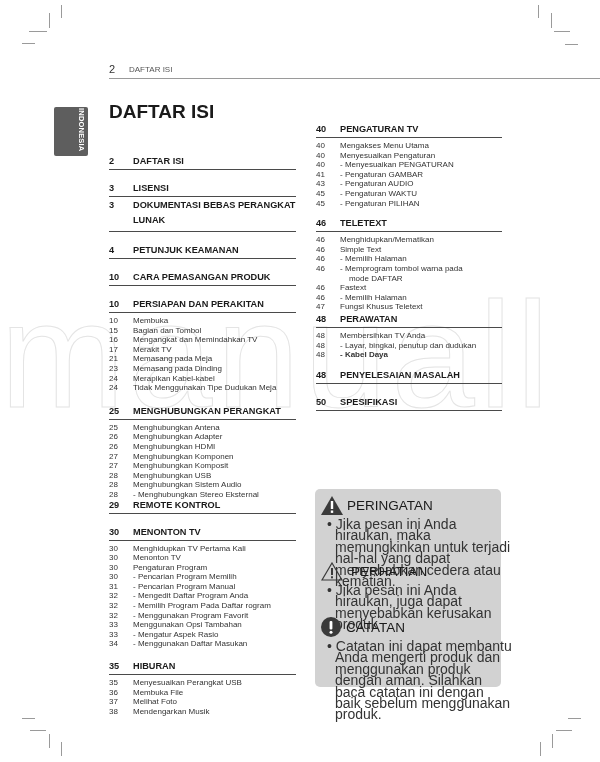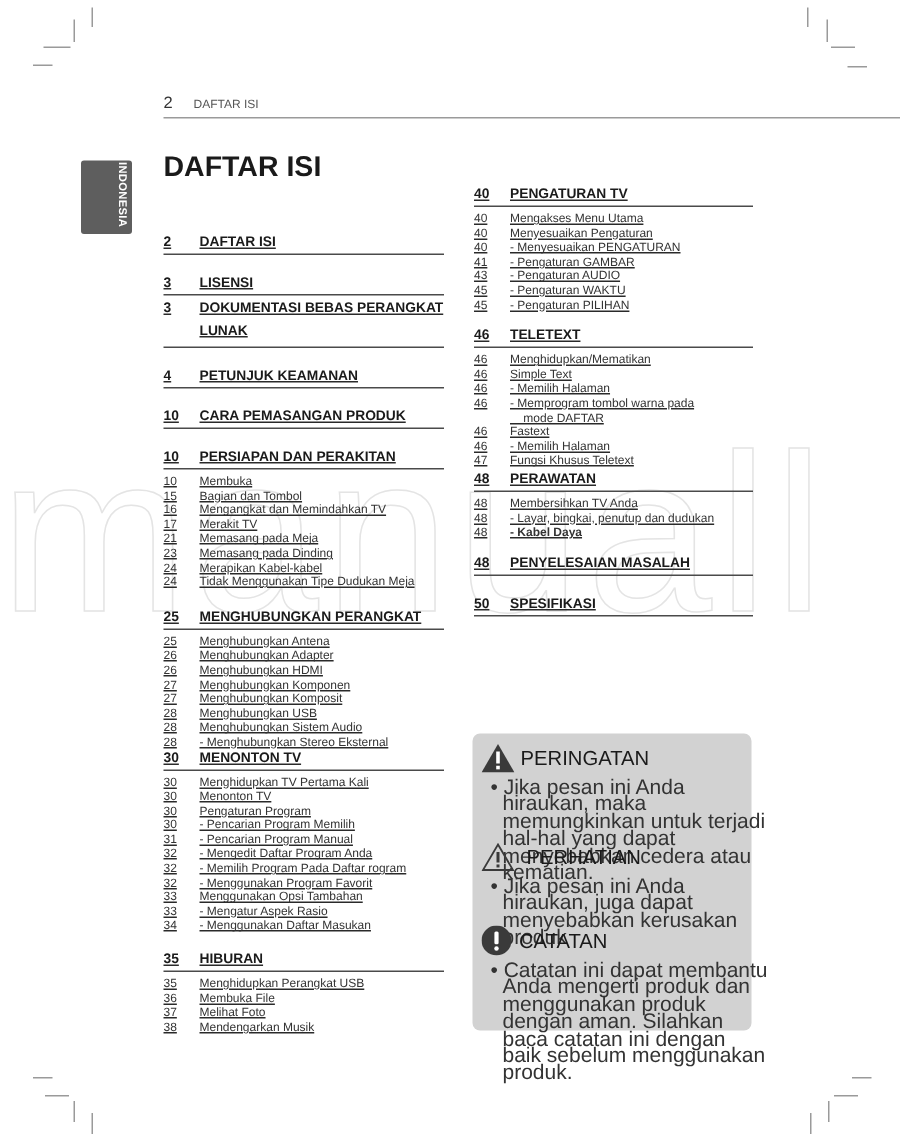--- a/index.html
+++ b/index.html
@@ -8,21 +8,21 @@
   .crop { position: absolute; background: #9a9a9a; }
   .watermark { position: absolute; left: 0; top: 300px; width: 600px; height: 110px; pointer-events: none;
                font-family: "Liberation Sans", sans-serif; font-size: 150px; line-height: 110px;
                color: transparent; -webkit-text-stroke: 1px #e4e4e4; letter-spacing: 4px; white-space: nowrap; }
   .header { position: absolute; left: 109px; top: 63px; width: 491px; height: 15px; border-bottom: 1px solid #9a9a9a; }
   .header .pg { position: absolute; left: 0; top: 0; font-size: 11px; color: #333; }
   .header .ht { position: absolute; left: 20px; top: 2px; font-size: 8px; color: #555; }
   .lang-tab { position: absolute; left: 54px; top: 107px; width: 34px; height: 49px; background: #5e5e5e; border-radius: 2px; }
   .lang-tab span { position: absolute; right: 2px; top: 1px; writing-mode: vertical-rl; font-size: 7.5px; font-weight: bold; color: #fff; letter-spacing: 0.2px; }
   .title { position: absolute; left: 109px; top: 101px; font-size: 19px; font-weight: bold; color: #1a1a1a; }
-  .col { position: absolute; text-decoration: underline; }
+  .col { position: absolute; }
   .sec { margin: 0; }
   .sec-head { display: flex; font-size: 9.2px; font-weight: bold; color: #1a1a1a; border-bottom: 1.5px solid #4a4a4a; padding-bottom: 3px; }
   .sec-head .n { width: 24px; }
   .sec-head .t { flex: 1; }
   .items { padding-top: 3px; }
   .item { display: flex; font-size: 8px; line-height: 9.6px; color: #333; }
   .item .n { width: 24px; }
   .item .t { flex: 1; }
   .note-box { position: absolute; left: 315px; top: 489px; width: 186px; height: 198px; background: #d2d2d2; border-radius: 5px; }
   .nb-head { display: flex; align-items: center; font-size: 13.5px; font-weight: normal; color: #1a1a1a; }
@@ -165,20 +165,26 @@
       <div class="item">
           <span class="n">28</span>
           <span class="t">Menghubungkan Sistem Audio</span>
         </div>
       <div class="item">
           <span class="n">28</span>
           <span class="t"> - Menghubungkan Stereo Eksternal</span>
         </div>
     </div>
   </div>
+  <div class="sec" style="margin-bottom:13px">
+    <div class="sec-head">
+        <span class="n">29</span>
+        <span class="t">REMOTE KONTROL</span>
+      </div>
+  </div>
   <div class="sec" style="margin-bottom:12px">
     <div class="sec-head">
         <span class="n">30</span>
         <span class="t">MENONTON  TV</span>
       </div>
     <div class="items">
       <div class="item">
           <span class="n">30</span>
           <span class="t">Menghidupkan TV  Pertama Kali</span>
         </div>
@@ -225,21 +231,21 @@
     </div>
   </div>
   <div class="sec">
     <div class="sec-head">
         <span class="n">35</span>
         <span class="t">HIBURAN</span>
       </div>
     <div class="items">
       <div class="item">
           <span class="n">35</span>
-          <span class="t">Menghidupkan Perangkat USB</span>
+          <span class="t">Menyesuaikan Perangkat USB</span>
         </div>
       <div class="item">
           <span class="n">36</span>
           <span class="t">Membuka File</span>
         </div>
       <div class="item">
           <span class="n">37</span>
           <span class="t">Melihat Foto</span>
         </div>
       <div class="item">

